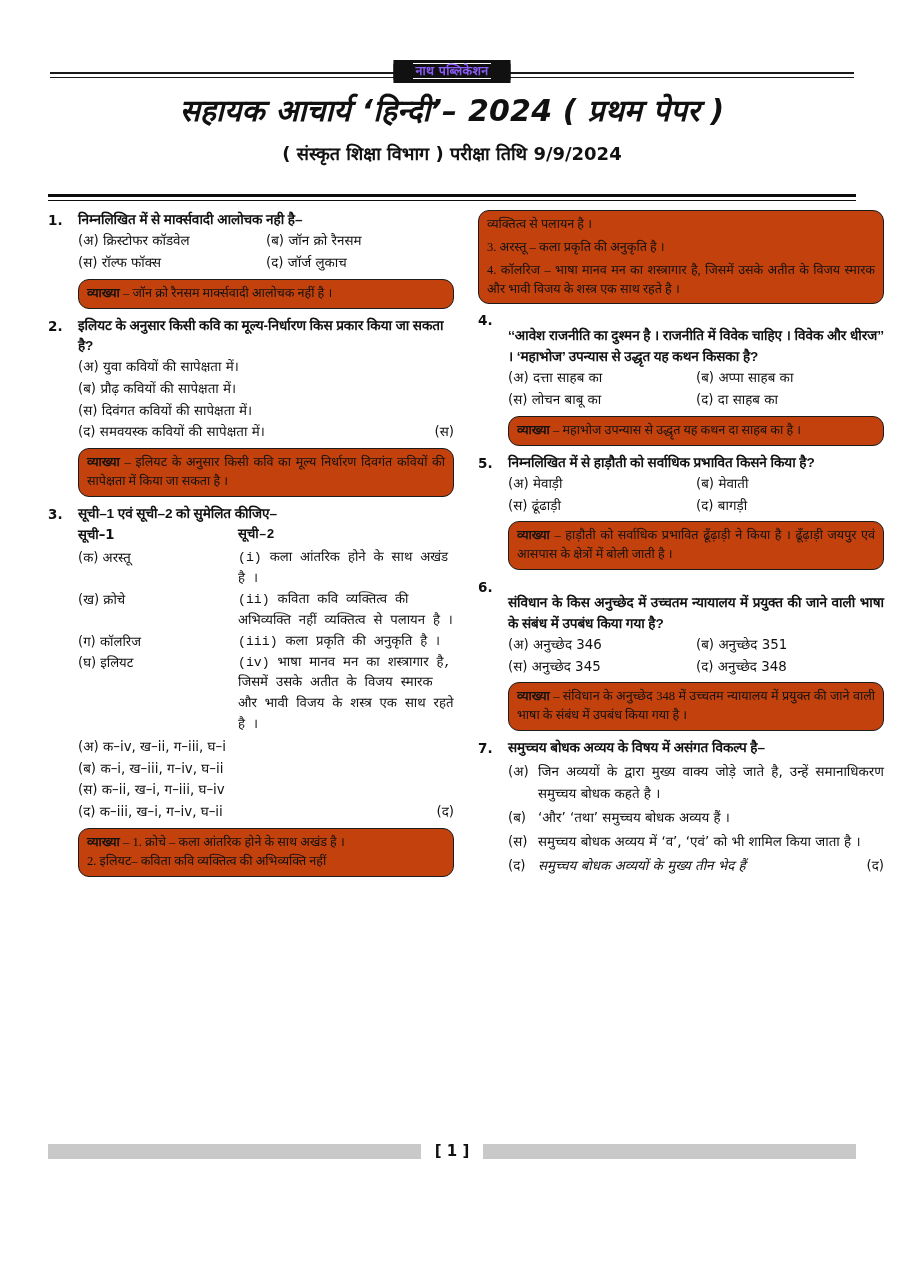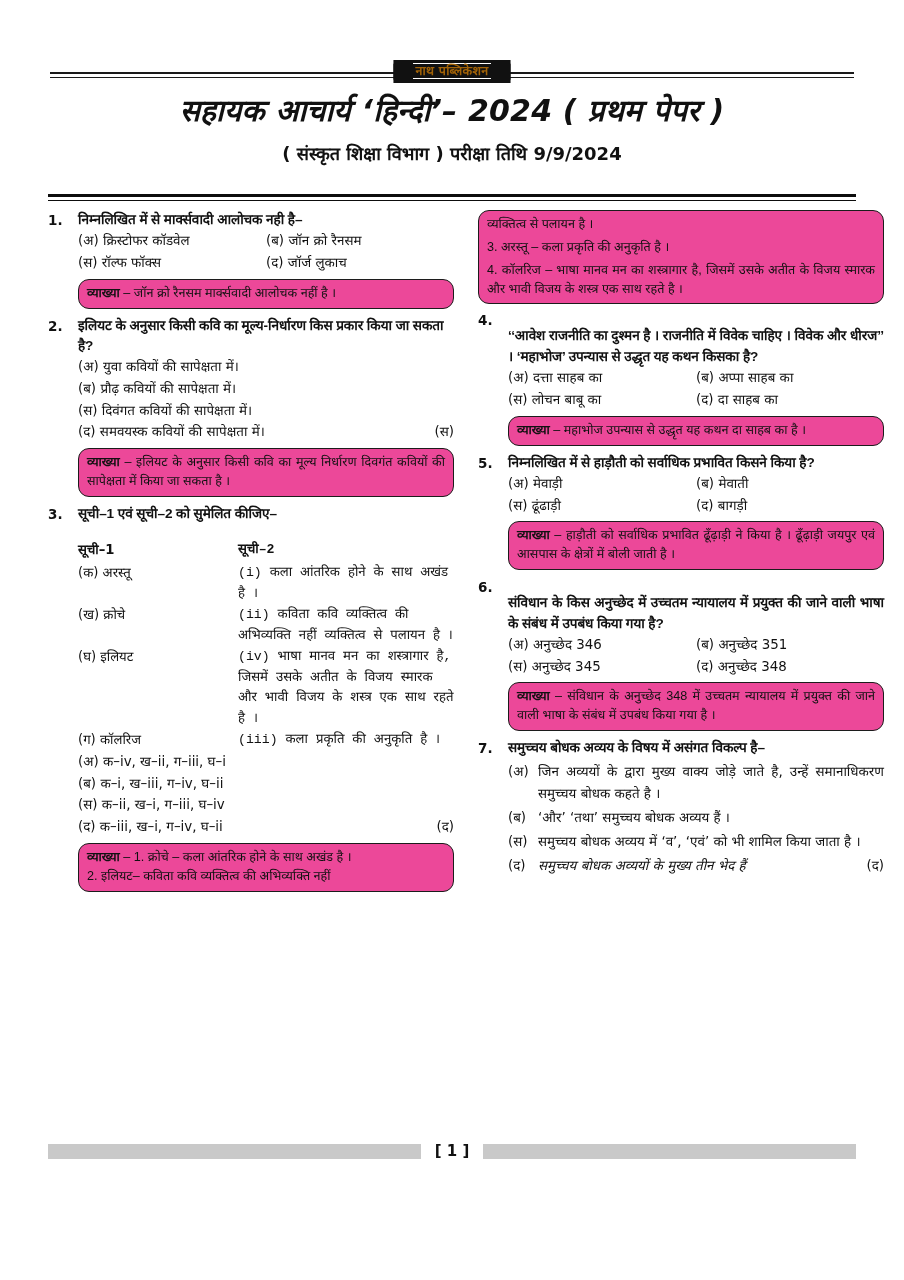--- a/index.html
+++ b/index.html
@@ -45,21 +45,21 @@
   .ribbon-wrap {
     position: absolute;
     left: 0; right: 0;
     top: 60px;
     display: flex;
     justify-content: center;
     z-index: 3;
   }
   .ribbon {
     background: #111111;
-    color: #a16207;
+    color: #8b5cf6;
     font-family: "DejaVu Sans", "Liberation Sans", sans-serif;
     font-weight: bold;
     font-size: 12.5px;
     letter-spacing: 0.3px;
     padding: 3px 20px 4px 20px;
     position: relative;
     line-height: 1.15;
     clip-path: polygon(0% 0%, 100% 0%, 100% 100%, 0% 100%);
   }
   .ribbon::before, .ribbon::after {
@@ -181,35 +181,35 @@
   }
   .opt-block .lab { flex: 0 0 30px; }
   .opt-block .body { flex: 1 1 auto; text-align: justify; }
   .opt-block .tail { flex: 0 0 44px; text-align: right; }
   .mhead {
     font-weight: bold;
     font-size: 13.5px;
     margin-bottom: 2px;
   }
 
-  .match-grid { margin-top: 16px; }
+  .match-grid { margin-top: 1px; }
   .mg-row { display: flex; }
   .mg-l { flex: 0 0 160px; font-size: 13.2px; line-height: 1.58;
           font-family: "DejaVu Sans","Liberation Sans",sans-serif; }
   .mg-r { flex: 1 1 auto;  font-size: 13.2px; line-height: 1.58;
           font-family: Liberation Mono, monospace; }
 
   
   .expl {
     border: 1.6px solid #1c1c1c;
     border-radius: 11px;
-    background: #ec4899;
+    background: #c2410c;
     padding: 4px 8px 5px 8px;
     margin: 5px 0 6px 0;
-    font-family: Liberation Sans, sans-serif;
+    font-family: Liberation Serif, serif;
     font-size: 12.6px;
     line-height: 1.5;
     text-align: justify;
   }
   .expl .lbl { font-weight: bold; }
   .expl p { margin: 0; }
 
   
   .footer {
     position: absolute;
@@ -341,26 +341,26 @@
             </div>
             <div class="mg-row">
               <div class="mg-l">(क) अरस्तू</div>
               <div class="mg-r">(i) कला आंतरिक होने के साथ अखंड है ।</div>
             </div>
             <div class="mg-row">
               <div class="mg-l">(ख) क्रोचे</div>
               <div class="mg-r">(ii) कविता कवि व्यक्तित्व की अभिव्यक्ति नहीं व्यक्तित्व से पलायन है ।</div>
             </div>
             <div class="mg-row">
+              <div class="mg-l">(ग) कॉलरिज</div>
+              <div class="mg-r">(iii) कला प्रकृति की अनुकृति है ।</div>
+            </div>
+            <div class="mg-row">
               <div class="mg-l">(घ) इलियट</div>
               <div class="mg-r">(iv) भाषा मानव मन का शस्त्रागार है, जिसमें उसके अतीत के विजय स्मारक और भावी विजय के शस्त्र एक साथ रहते है ।</div>
-            </div>
-            <div class="mg-row">
-              <div class="mg-l">(ग) कॉलरिज</div>
-              <div class="mg-r">(iii) कला प्रकृति की अनुकृति है ।</div>
             </div>
           </div>
 
           <div class="opts">
             <div class="opt-row single">
               <span>(अ)</span>
               <span>क–iv, ख–ii, ग–iii, घ–i</span>
             </div>
             <div class="opt-row single">
               <span>(ब)</span>

